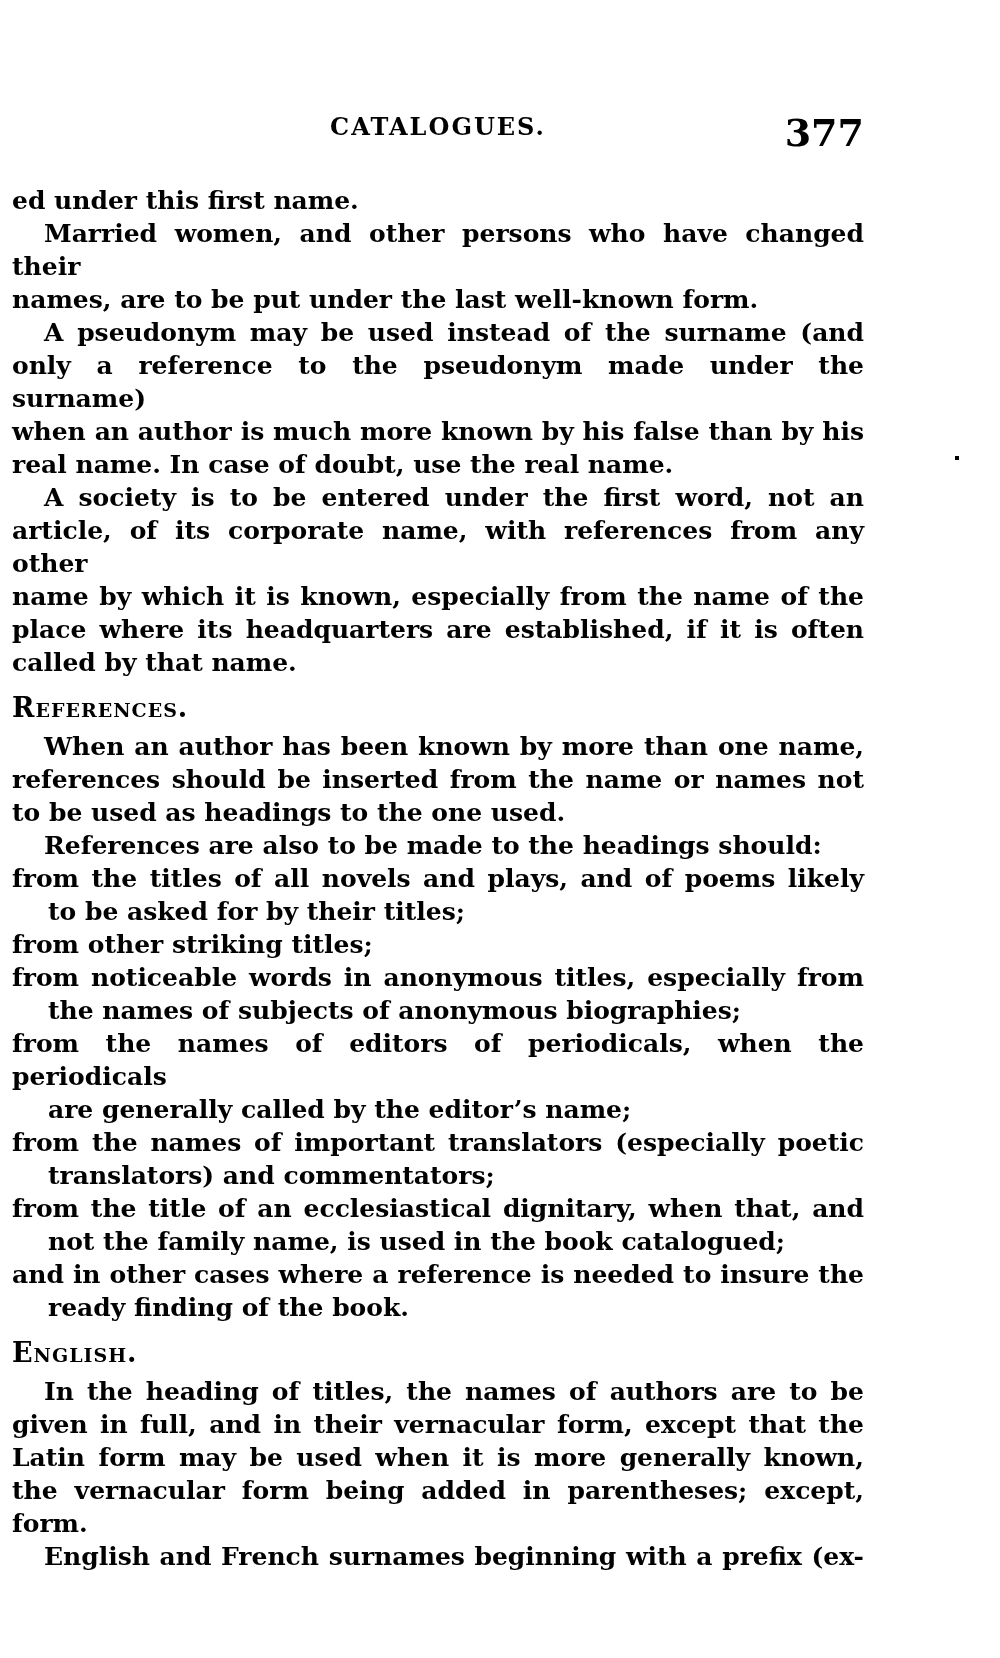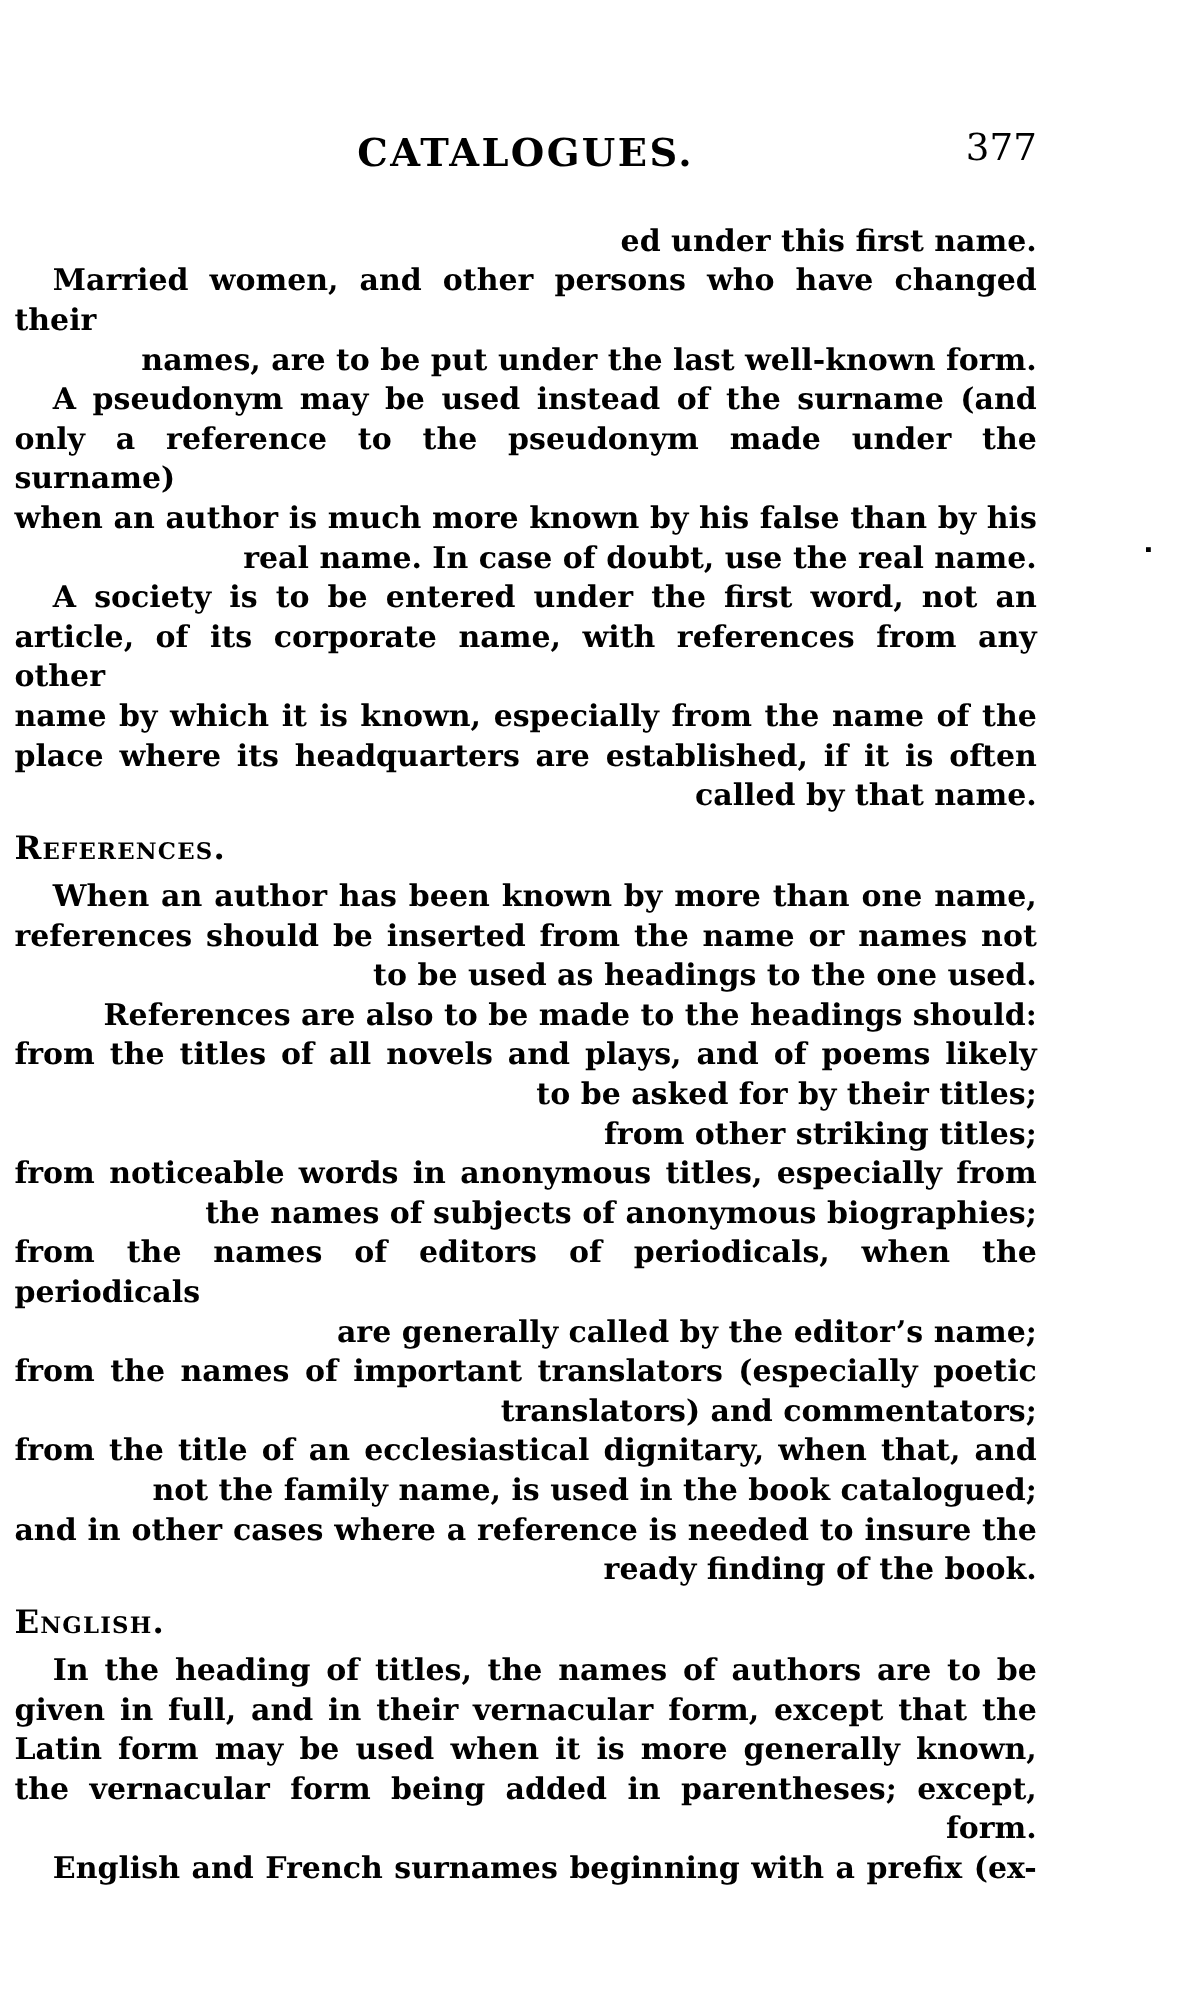--- a/index.html
+++ b/index.html
@@ -21,42 +21,42 @@
     margin-left: 12px;
     width: 852px;
   }
   .header {
     position: relative;
     padding-top: 112px;
     height: 34px;
   }
   .running-title {
     text-align: center;
-    font-size: 32px;
+    font-size: 24px;
     font-weight: 700;
     letter-spacing: 2px;
     line-height: 30px;
   }
   .page-number {
     position: absolute;
-    top: 106px;
+    top: 116px;
     right: 0;
-    font-size: 31px;
-    font-weight: 400;
+    font-size: 38px;
+    font-weight: 700;
     line-height: 34px;
   }
   .body-text {
     margin-top: 38px;
   }
   .pline {
     font-size: 25px;
     font-weight: 700;
     line-height: 33px;
     white-space: normal;
-    text-align: right;
+    text-align: left;
   }
   .pline.j {
     text-align: justify;
     text-align-last: justify;
   }
   .pline.i {
     text-indent: 32px;
   }
   .pline.h {
     padding-left: 36px;

